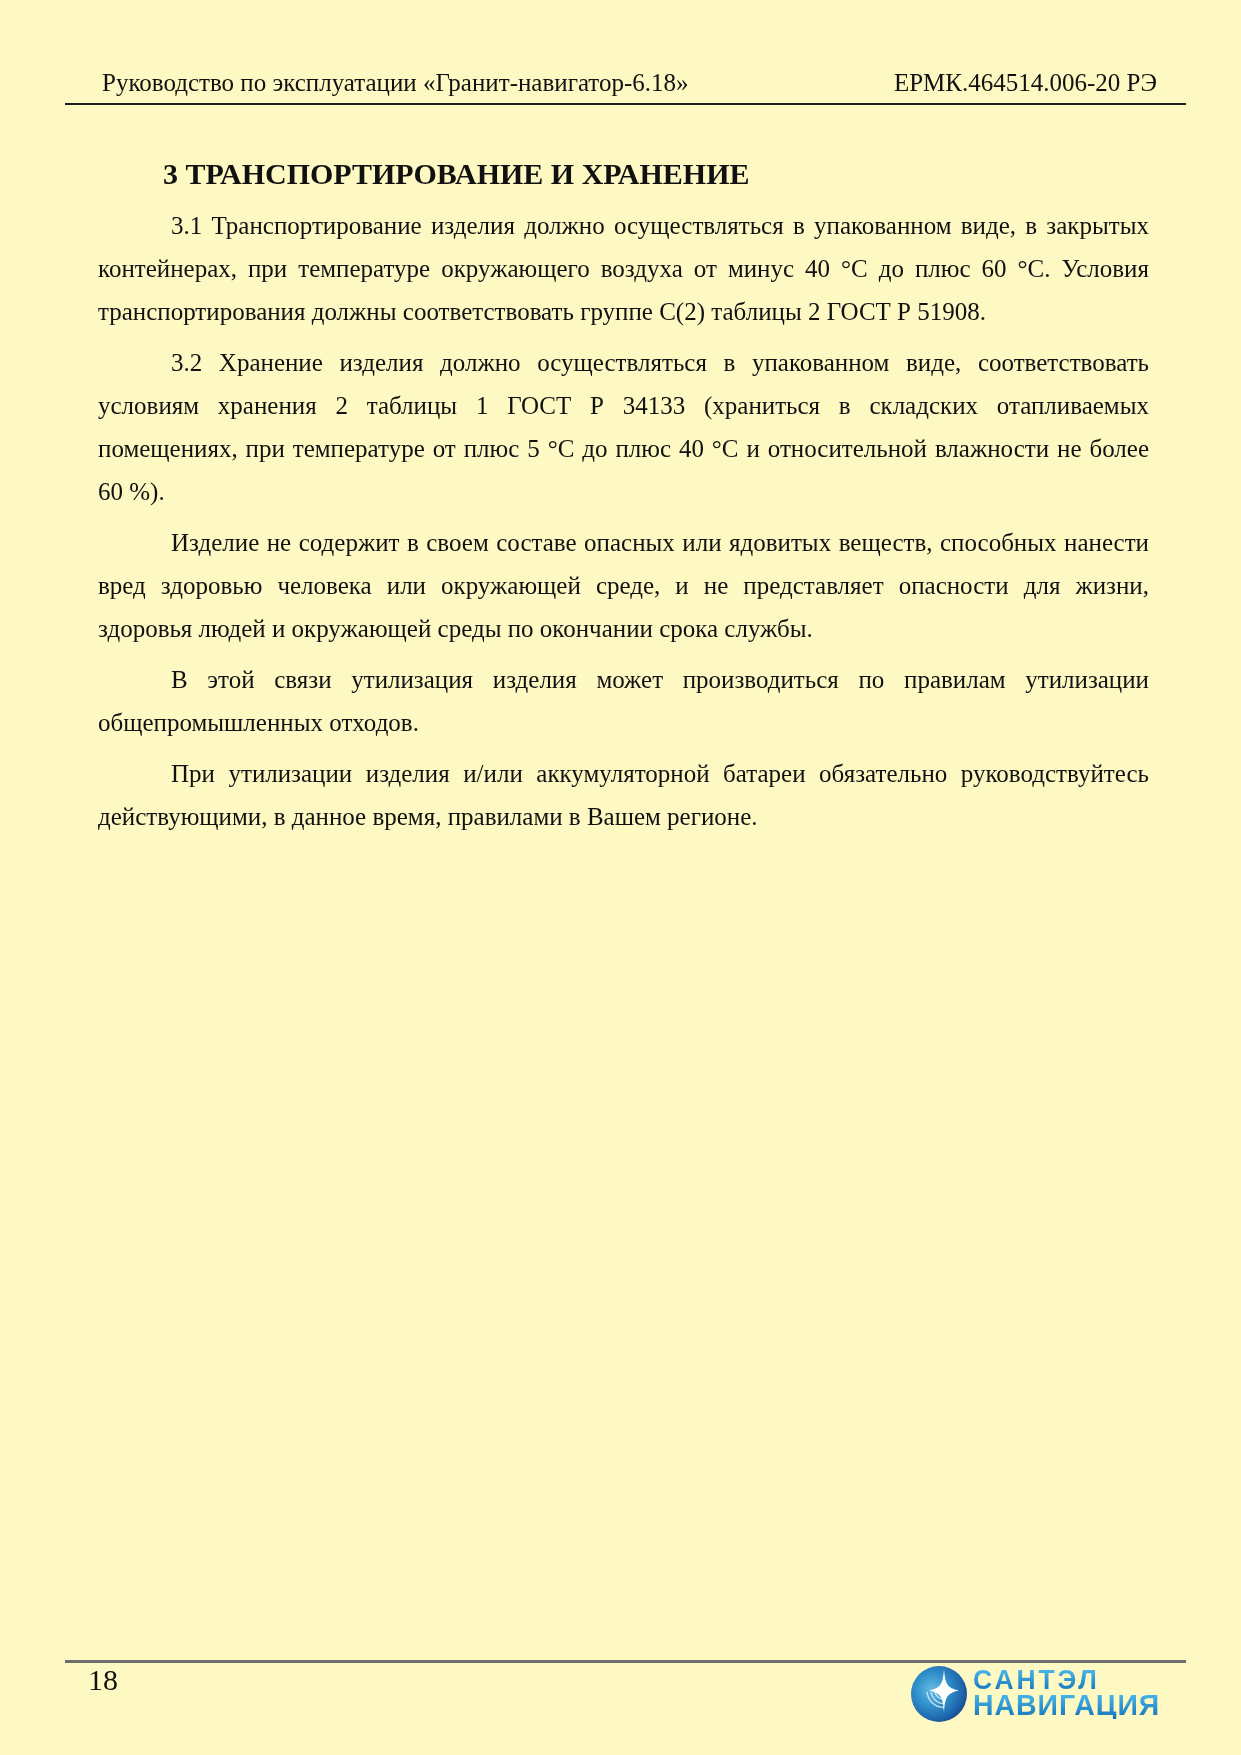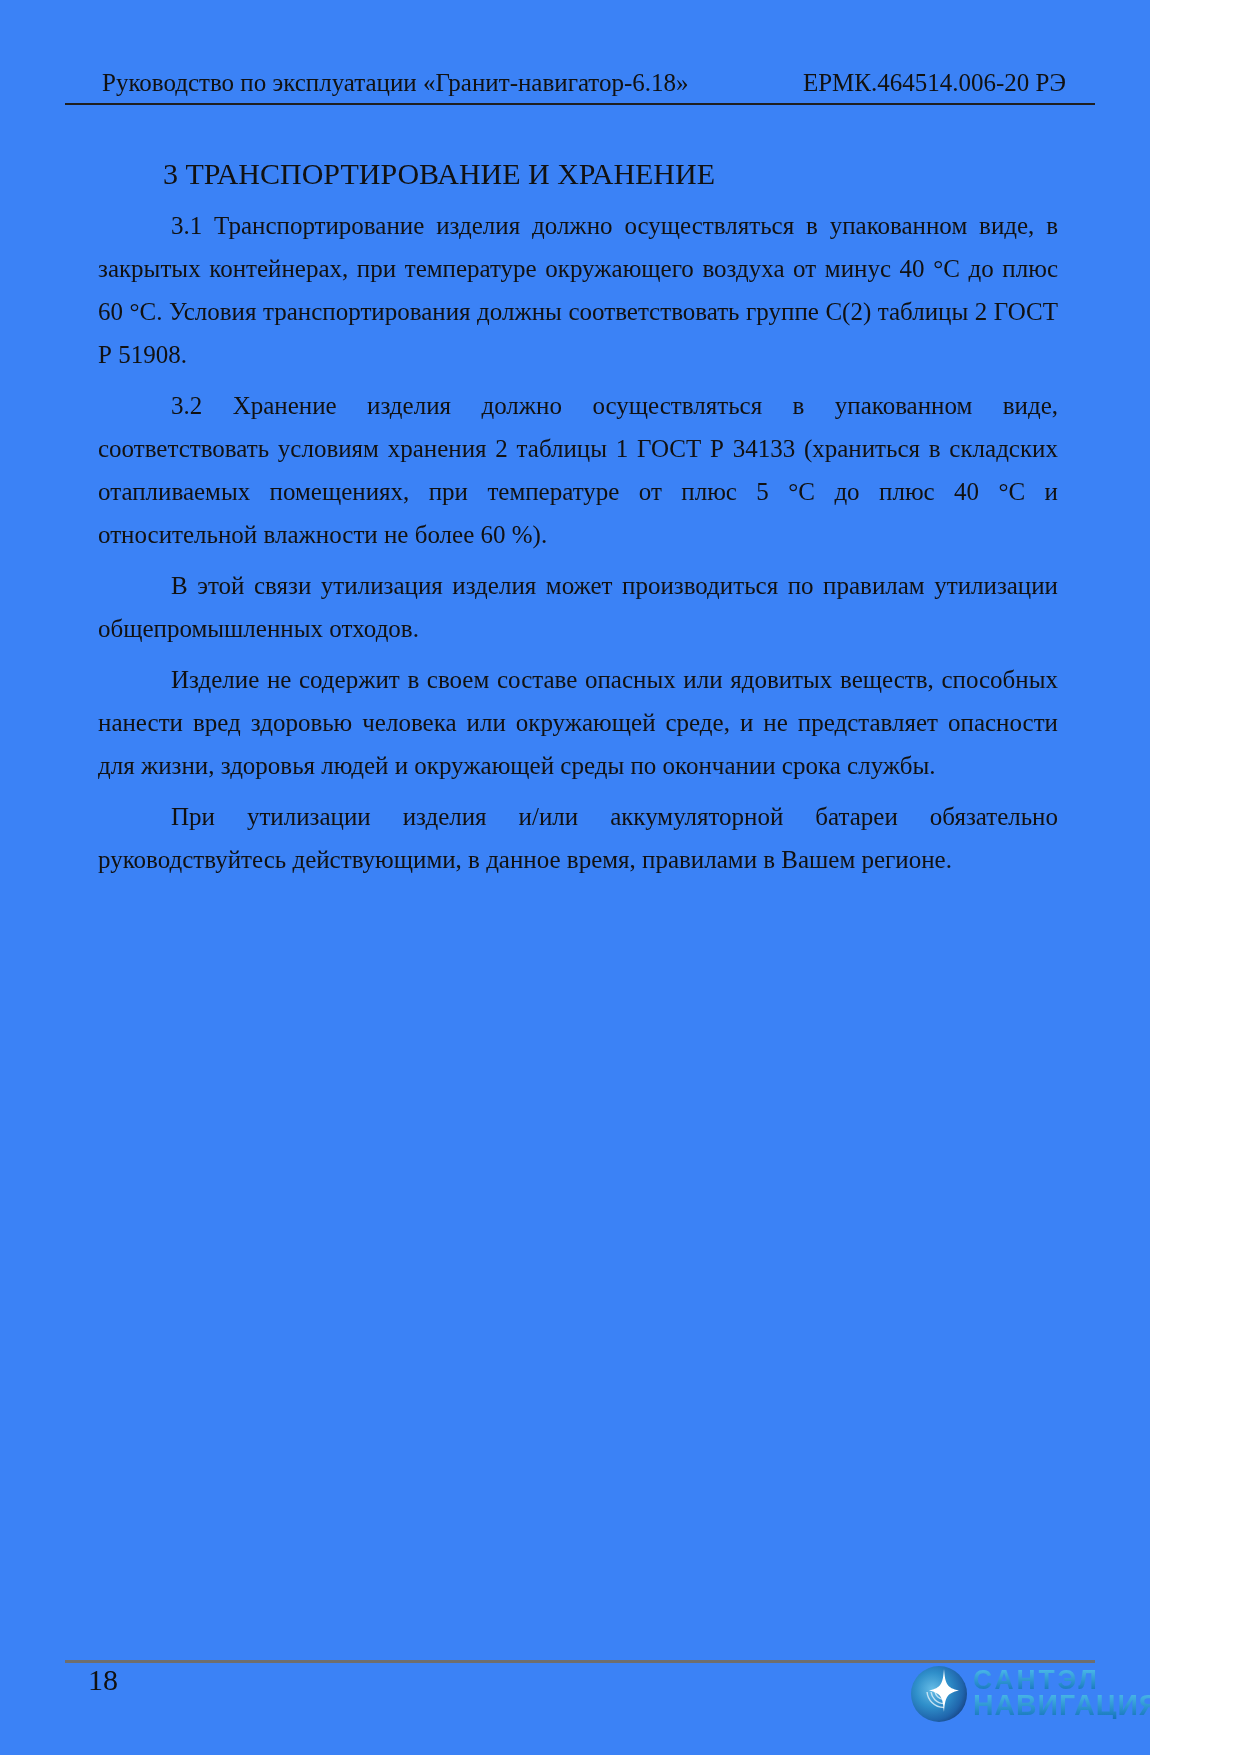--- a/index.html
+++ b/index.html
@@ -1,20 +1,20 @@
 <!DOCTYPE html>
 <html lang="ru" style="--text-color: #111111; --header-rule: #1f1f1f; --footer-rule: #6e6e6e; --logo-top: #4cbcec; --logo-bottom: #1573ba;"><head>
 <meta charset="utf-8">
 <style>
   html, body { margin: 0; padding: 0; background: #ffffff; }
   .page {
     position: relative;
-    width: 1150px;
+    width: 1241px;
     height: 1755px;
-    background: #3b82f6;
+    background: #fef9c3;
     overflow: hidden;
     font-family: "Liberation Serif", "DejaVu Serif", serif;
     color: var(--text-color, #111);
   }
 
   
   .running-header {
     position: absolute;
     top: 68px; left: 90px; right: 84px;
     display: flex;
@@ -41,21 +41,21 @@
     text-align: justify;
   }
   .content p {
     margin: 8px;
     text-indent: 73px;
   }
   .section-heading {
     margin: 0;
     font-size: 30px;
     line-height: 44px;
-    font-weight: normal;
+    font-weight: bold;
     text-indent: 73px;
     text-align: left;
     white-space: nowrap;
   }
   .section-heading.second { margin-top: 35px; }
 
   
   .footer-rule {
     position: absolute;
     top: 1660px; left: 65px; right: 55px;
@@ -113,22 +113,22 @@
     <span class="hl">Руководство по эксплуатации «Гранит-навигатор-6.18»</span>
     <span class="hr">ЕРМК.464514.006-20 РЭ</span>
   </div>
   <div class="header-rule"></div>
 
   <div class="content">
     <h2 class="section-heading">3 ТРАНСПОРТИРОВАНИЕ И ХРАНЕНИЕ</h2>
     <p>3.1 Транспортирование изделия должно осуществляться в упакованном виде, в закрытых контейнерах, при температуре окружающего воздуха от минус 40 °С до плюс 60 °С. Условия транспортирования должны соответствовать группе С(2) таблицы 2 ГОСТ Р 51908.</p>
     <p>3.2 Хранение изделия должно осуществляться в упакованном виде, соответствовать условиям хранения 2 таблицы 1 ГОСТ Р 34133 (храниться в складских отапливаемых помещениях, при температуре от плюс 5 °С до плюс 40 °С и относительной влажности не более 60 %).</p>
 
+    <p>Изделие не содержит в своем составе опасных или ядовитых веществ, способных нанести вред здоровью человека или окружающей среде, и не представляет опасности для жизни, здоровья людей и окружающей среды по окончании срока службы.</p>
     <p>В этой связи утилизация изделия может производиться по правилам утилизации общепромышленных отходов.</p>
-    <p>Изделие не содержит в своем составе опасных или ядовитых веществ, способных нанести вред здоровью человека или окружающей среде, и не представляет опасности для жизни, здоровья людей и окружающей среды по окончании срока службы.</p>
     <p>При утилизации изделия и/или аккумуляторной батареи обязательно руководствуйтесь действующими, в данное время, правилами в Вашем регионе.</p>
   </div>
 
   <div class="footer-rule"></div>
   <div class="page-number">18</div>
 
   <div class="logo">
     <svg class="globe" width="58" height="58" viewBox="0 0 58 58" aria-hidden="true">
       <defs>
         <radialGradient id="globe-grad" cx="38%" cy="42%" r="72%">

